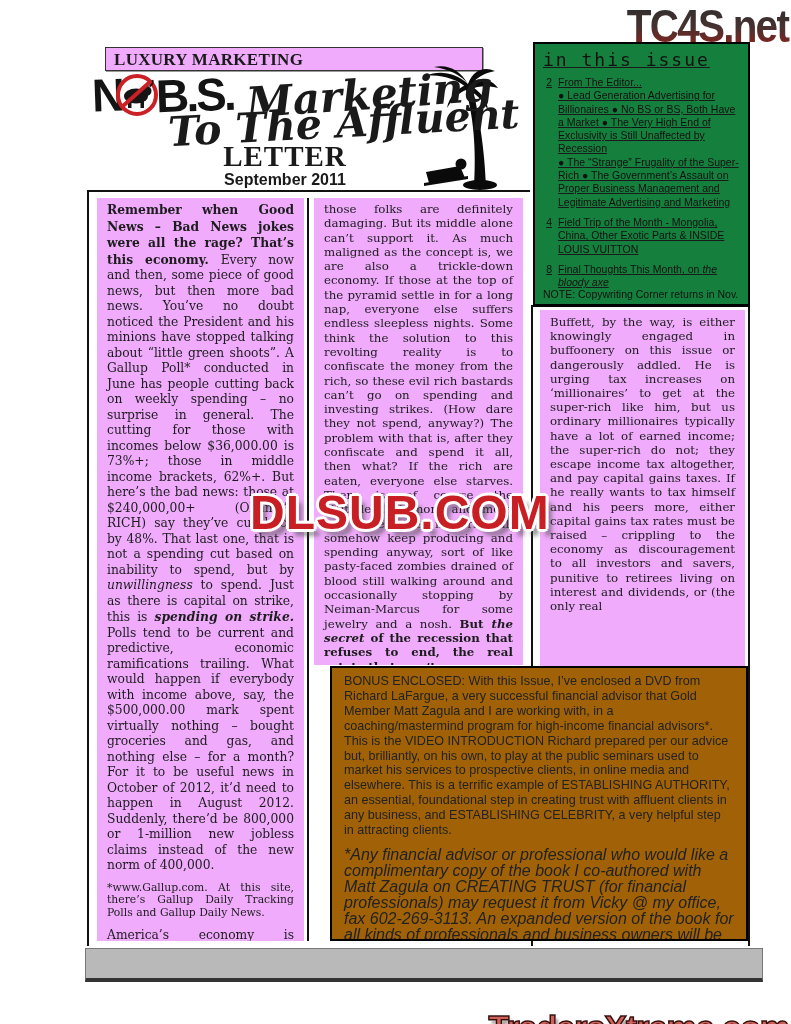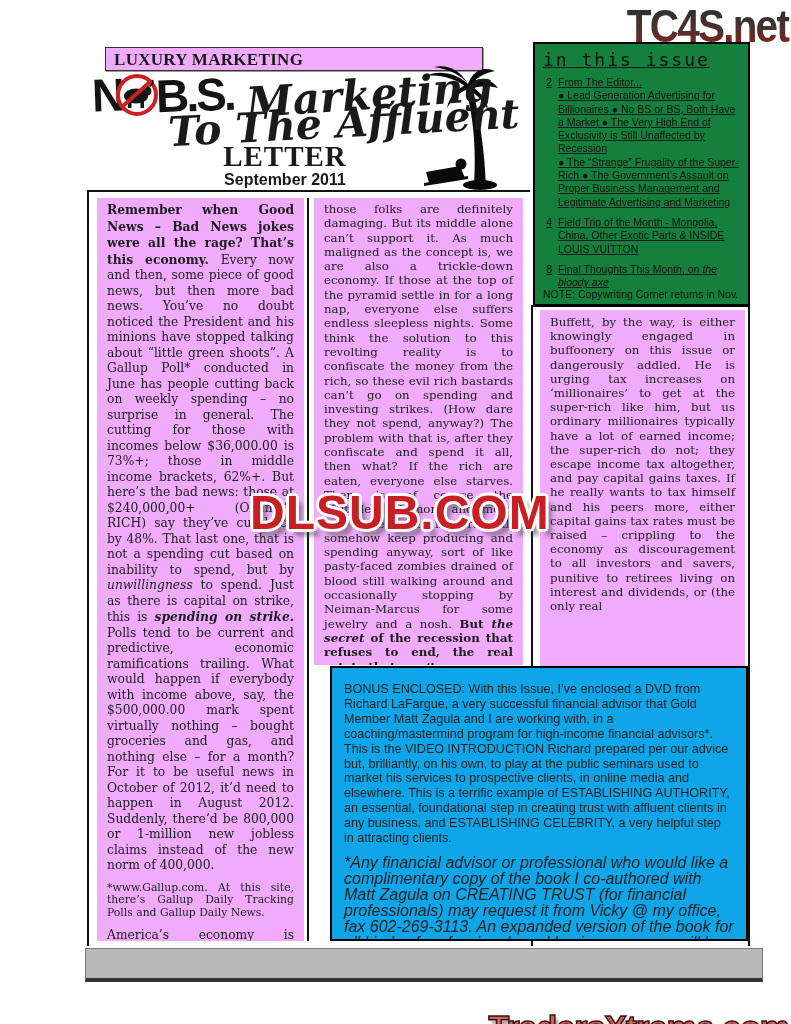--- a/index.html
+++ b/index.html
@@ -86,21 +86,21 @@
   .col1 { left:97px;  top:198px; width:207px; height:743px; font-size:12.3px; line-height:15.5px; }
   .col2 { left:314px; top:198px; width:209px; height:467px; font-size:11.8px; line-height:14.3px; }
   .col3 { left:540px; top:310px; width:205px; height:358px; font-size:11.8px; line-height:14.2px; padding-top:5px; }
   .fn { font-size:10.8px; line-height:12.9px; }
   .s-b { font-weight:bold; } .s-i { font-style:italic; }
   .s-bi { font-weight:bold; font-style:italic; } .s-u { text-decoration:underline; }
 
   
   .bonus-box {
     position:absolute; left:330px; top:666px; width:418px; height:275px; box-sizing:border-box;
-    border:2px solid #000; background:#0ea5e9; padding:14px 12px; overflow:hidden;
+    border:2px solid #000; background:#a16207; padding:6px 12px; overflow:hidden;
     font-family:"Liberation Sans", sans-serif; font-size:12.6px; line-height:14.9px; color:#222;
     text-align:left;
   }
   .bonus-box p { margin:0 0 9px 0; }
   .bonus-fn { font-size:16px; line-height:16px; }
 
   
   .watermark {
     position:absolute; left:250px; top:489px; z-index:5; line-height:1;
     font-family:"Liberation Sans", sans-serif; font-weight:900; font-size:48px; letter-spacing:1px;

